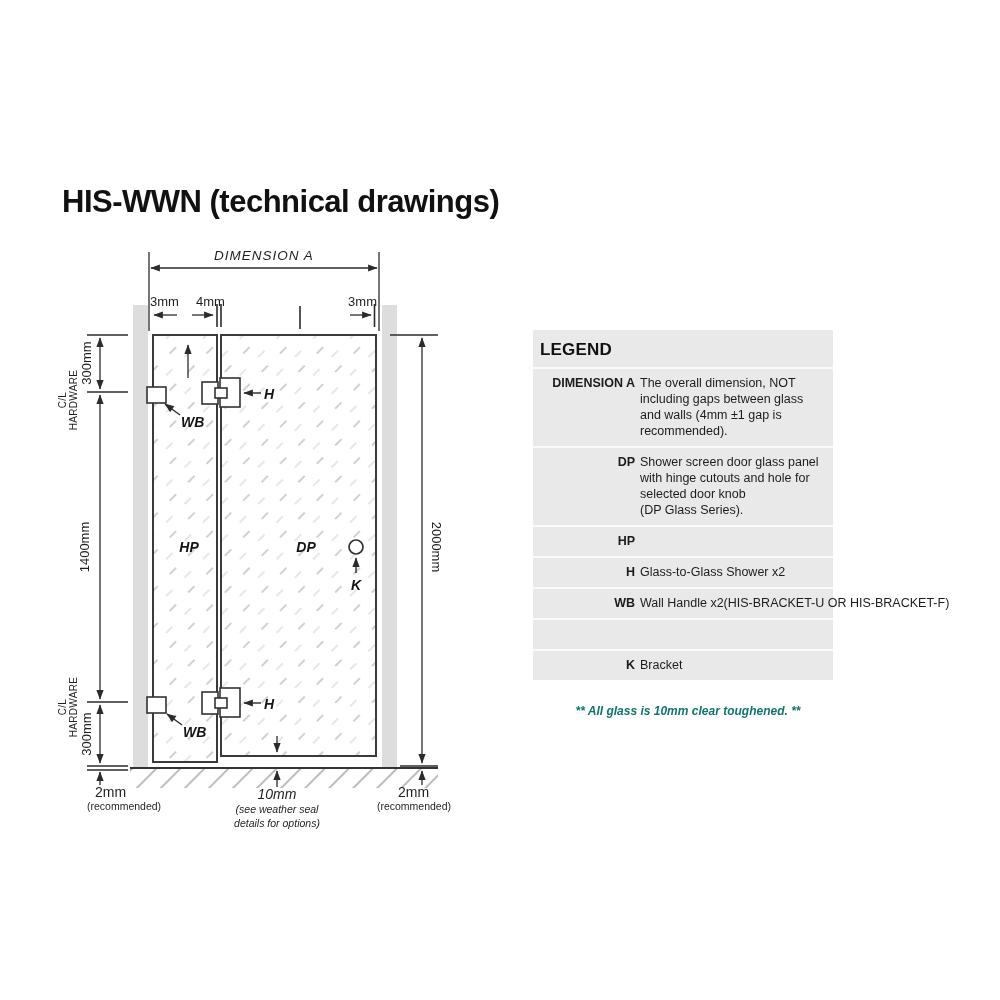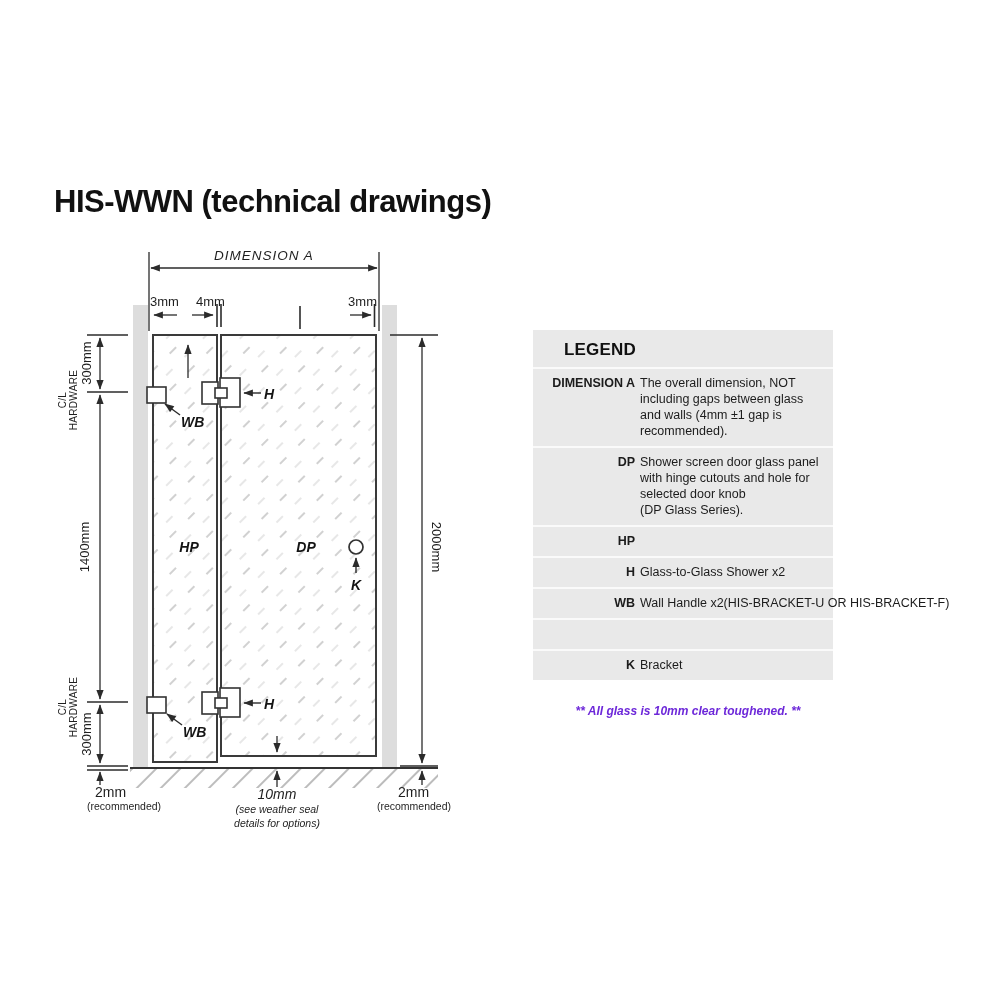--- a/index.html
+++ b/index.html
@@ -1,48 +1,48 @@
 <!DOCTYPE html>
 <html><head>
 <meta charset="utf-8">
 <style>
   html,body{margin:0;padding:0;background:#fff;}
   body{width:1000px;height:1000px;position:relative;overflow:hidden;
        font-family:"Liberation Sans",sans-serif;color:#1a1a1a;}
   .stage{position:absolute;inset:0;}
 
-  .page-title{position:absolute;left:54px;top:184px;font-size:31px;font-weight:700;
+  .page-title{position:absolute;left:62px;top:184px;font-size:31px;font-weight:700;
               letter-spacing:-0.5px;color:#111;white-space:nowrap;}
 
   svg.drawing{position:absolute;left:0;top:0;}
 
   
   .t-dim{font-family:"Liberation Sans",sans-serif;font-size:13px;fill:#1f1f1f;}
   .t-dim-big{font-family:"Liberation Sans",sans-serif;font-size:14px;fill:#1f1f1f;}
   .t-sm{font-family:"Liberation Sans",sans-serif;font-size:10.5px;fill:#1f1f1f;}
   .t-cl{font-family:"Liberation Sans",sans-serif;font-size:10px;fill:#1f1f1f;letter-spacing:.3px;}
   .t-it{font-style:italic;}
   .t-lbl{font-family:"Liberation Sans",sans-serif;font-size:14px;font-weight:700;
          font-style:italic;fill:#141414;}
   .t-dima{font-family:"Liberation Sans",sans-serif;font-size:13.5px;font-style:italic;
           fill:#1f1f1f;letter-spacing:1px;}
 
   
   .legend{position:absolute;left:533px;top:330px;width:300px;background:#e9e9e9;
           font-size:12.5px;line-height:16px;color:#1c1c1c;}
   .legend-title{font-size:17px;font-weight:700;letter-spacing:.2px;
-                padding:12px 0 9px 31px;color:#111;}
+                padding:12px 0 9px 7px;color:#111;}
   .ld-row{display:flex;border-top:2px solid #fafafa;padding:6px 0 7px 0;}
   .ld-label{width:102px;flex:0 0 102px;text-align:right;font-weight:700;padding-left:12px;
             box-sizing:border-box;}
   .ld-desc{margin-left:5px;width:181px;flex:0 0 181px;white-space:pre-line;}
   .ld-desc.nowrap{white-space:nowrap;overflow:visible;width:181px;}
   .ld-row.empty{min-height:16px;}
   .legend-foot{position:absolute;left:533px;top:704px;width:310px;text-align:center;
-               font-size:12px;font-style:italic;font-weight:700;color:#6d28d9;}
+               font-size:12px;font-style:italic;font-weight:700;color:#0f766e;}
 </style>
 </head>
 <body>
 
 <div class="stage">
 
   <div class="page-title">HIS-WWN (technical drawings)</div>
 
   <svg class="drawing" width="1000" height="1000" viewBox="0 0 1000 1000">
     <defs>

